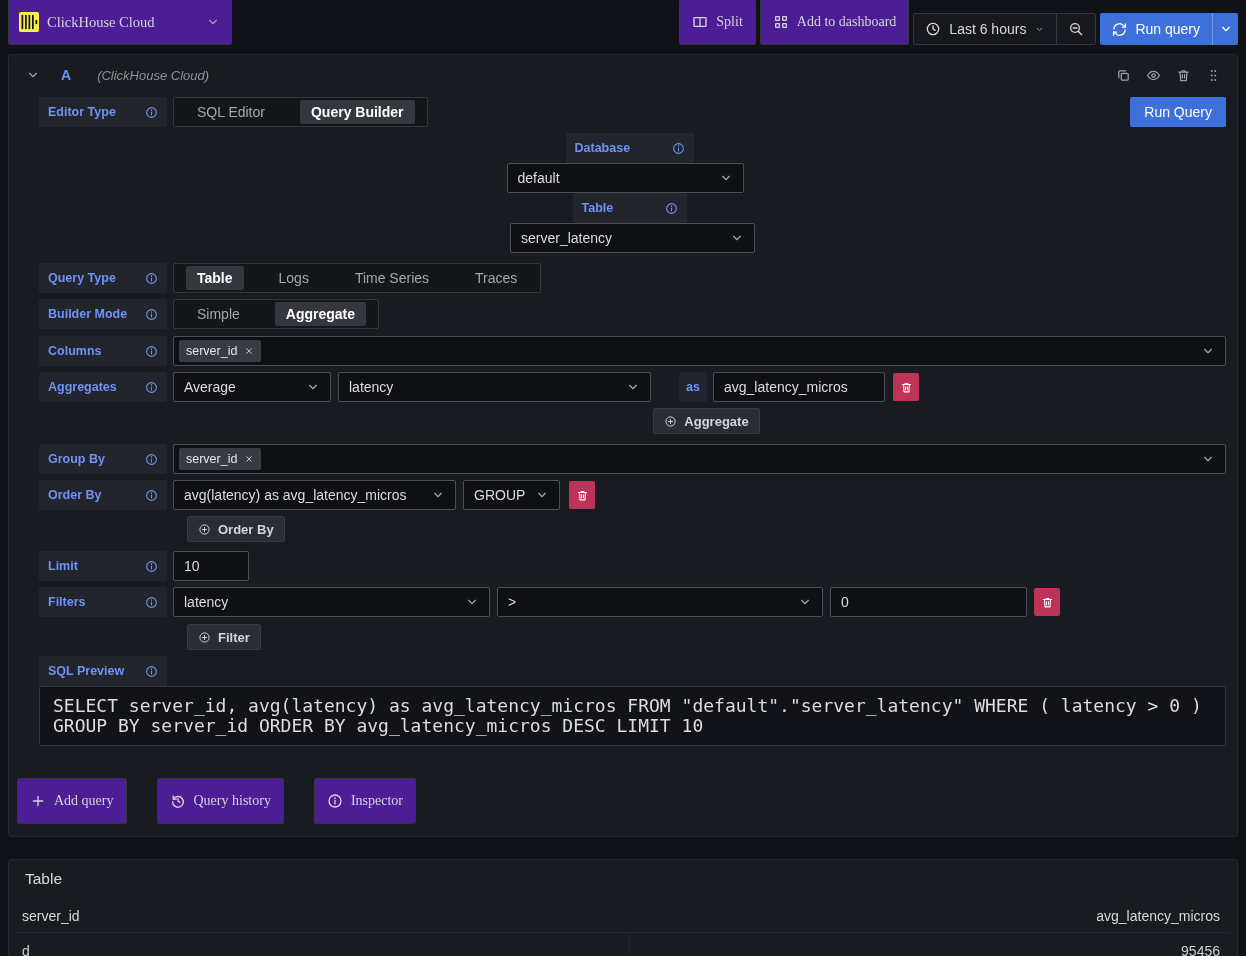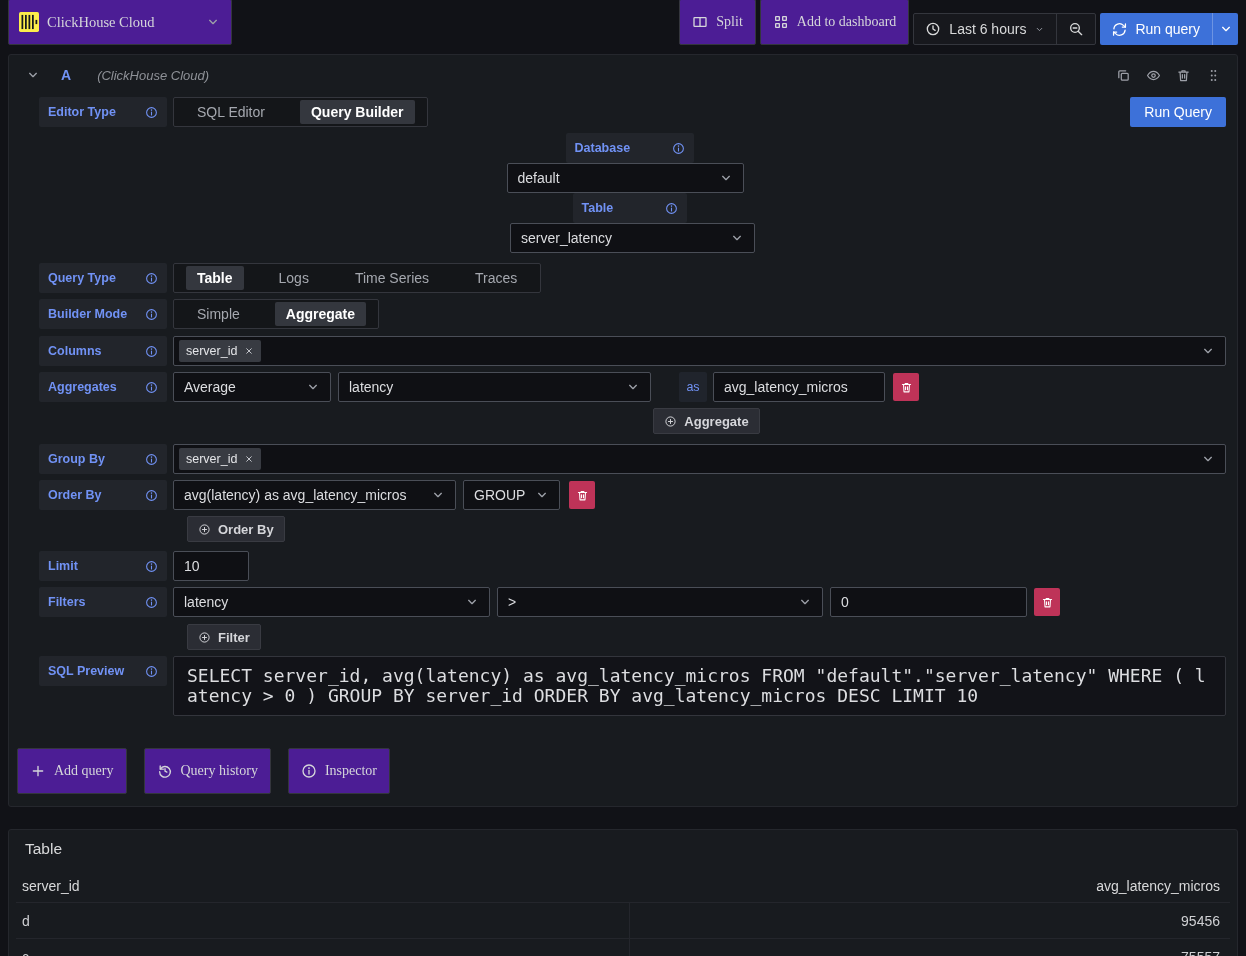--- a/index.html
+++ b/index.html
@@ -40,21 +40,21 @@
   .qe-collapse { background:none; border:none; color:#9da0a8; padding:4px; cursor:pointer; }
   .qe-ref { color:#7192f5; font-weight:700; font-size:14px; margin-left:16px; }
   .qe-hint { color:#8e9197; font-style:italic; font-size:13px; margin-left:26px; }
   .qe-actions { margin-left:auto; display:flex; align-items:center; gap:15px; color:#9da0a8; }
   .qe-actions .abtn { background:none; border:none; padding:0; color:#9da0a8; cursor:pointer; }
   .qe-actions svg.ic { width:15px; height:15px; }
 
   
   .qe-body { padding:2px 11px 0 30px; }
   .frow { display:flex; align-items:center; margin-bottom:6px; }
-  .frow.top { align-items:flex-start; }
+  .frow.top { align-items:flex-start;flex-direction:column; }
   .mb10 { margin-bottom:10px;flex-direction:column; } .mb7 { margin-bottom:7px; } .mb9 { margin-bottom:9px; }
   .flabel {
     width:128px; min-width:128px; height:30px; margin-right:6px; padding:0 9px;
     background:#22252b; border-radius:2px; display:flex; align-items:center; justify-content:space-between;
     color:#7192f5; font-size:12.5px; font-weight:600;
   }
   .flabel.short { width:114px; min-width:114px; }
   .flabel svg.ic { width:13px; height:13px; }
 
   .rgroup { display:flex; align-items:center; height:30px; background:#141619; border:1px solid #34363d; border-radius:2px; }
@@ -64,38 +64,38 @@
   .select {
     height:30px; background:#0f1014; border:1px solid #4a4e57; border-radius:2px;
     display:flex; align-items:center; padding:0 9px 0 10px; color:#dcdde0; cursor:pointer; white-space:nowrap;
   }
   .select .caret { margin-left:auto; }
   .mselect { flex:1; height:30px; background:#0f1014; border:1px solid #4a4e57; border-radius:2px; display:flex; align-items:center; padding:0 9px 0 5px; cursor:pointer; }
   .chip { height:22px; display:flex; align-items:center; gap:7px; padding:0 7px; background:#383b42; border-radius:2px; font-size:12.5px; color:#e4e5e8; }
   .chip svg.ic { width:10px; height:10px; color:#c2c4ca; cursor:pointer; }
   .mselect .caret { margin-left:auto; }
 
-  .aslabel { width:28px; height:30px; background:#20242c; border-radius:2px; display:flex; align-items:center; justify-content:center; color:#7192f5; font-weight:400; font-size:12.5px; }
+  .aslabel { width:28px; height:30px; background:#20242c; border-radius:2px; display:flex; align-items:center; justify-content:center; color:#7192f5; font-weight:700; font-size:12.5px; }
   .inp { height:30px; background:#0f1014; border:1px solid #4a4e57; border-radius:2px; color:#dcdde0; font-size:14px; padding:0 10px; font-family:inherit; }
   .del-btn { width:26px; height:28px; background:#be3358; border:none; border-radius:2px; color:#fff; display:flex; align-items:center; justify-content:center; cursor:pointer; }
   .del-btn svg.ic { width:13px; height:13px; }
 
   .add-row { margin-left:148px; }
   .add-btn { height:26px; display:inline-flex; align-items:center; gap:7px; padding:0 10px; background:#2b2d34; border:1px solid #393b42; border-radius:2px; color:#d5d6da; font-weight:600; font-size:13px; cursor:pointer; }
   .add-btn svg.ic { width:13px; height:13px; }
 
   .sql-block {
     flex:1; min-height:58px; background:#121318; border:1px solid #33353c; border-radius:2px;
     padding:9px 13px; font-family:"DejaVu Sans Mono","Liberation Mono",monospace;
     font-size:18px; line-height:20px; color:#dcdde0; word-break:break-all; white-space:pre-wrap;
   }
 
   .run-query-inline { margin-left:auto; height:30px; padding:0 14px; background:#3d71d9; border:none; border-radius:2px; color:#fff; font-weight:500; font-size:14px; cursor:pointer; }
 
-  .qe-footer { display:flex; gap:17px; padding:26px 8px 12px 8px; }
+  .qe-footer { display:flex; gap:30px; padding:26px 8px 12px 8px; }
 
   
   .mr6{margin-right:6px} .mr7{margin-right:7px} .mr8{margin-right:8px} .mr9{margin-right:9px} .mr15{margin-right:15px} .mr28{margin-right:28px}
   .w237{width:237px} .w245{width:245px} .w158{width:158px} .w313{width:313px} .w172{width:172px}
   .w283{width:283px} .w97{width:97px} .w76{width:76px} .w317{width:317px} .w326{width:326px} .w197{width:197px}
 
   
   .results-title { padding:10px 16px 4px; font-size:15.5px; font-weight:500; color:#d8d9da; }
   .rtable { margin:8px 7px 0; }
   .rt-head { display:flex; align-items:center; height:32px; }

